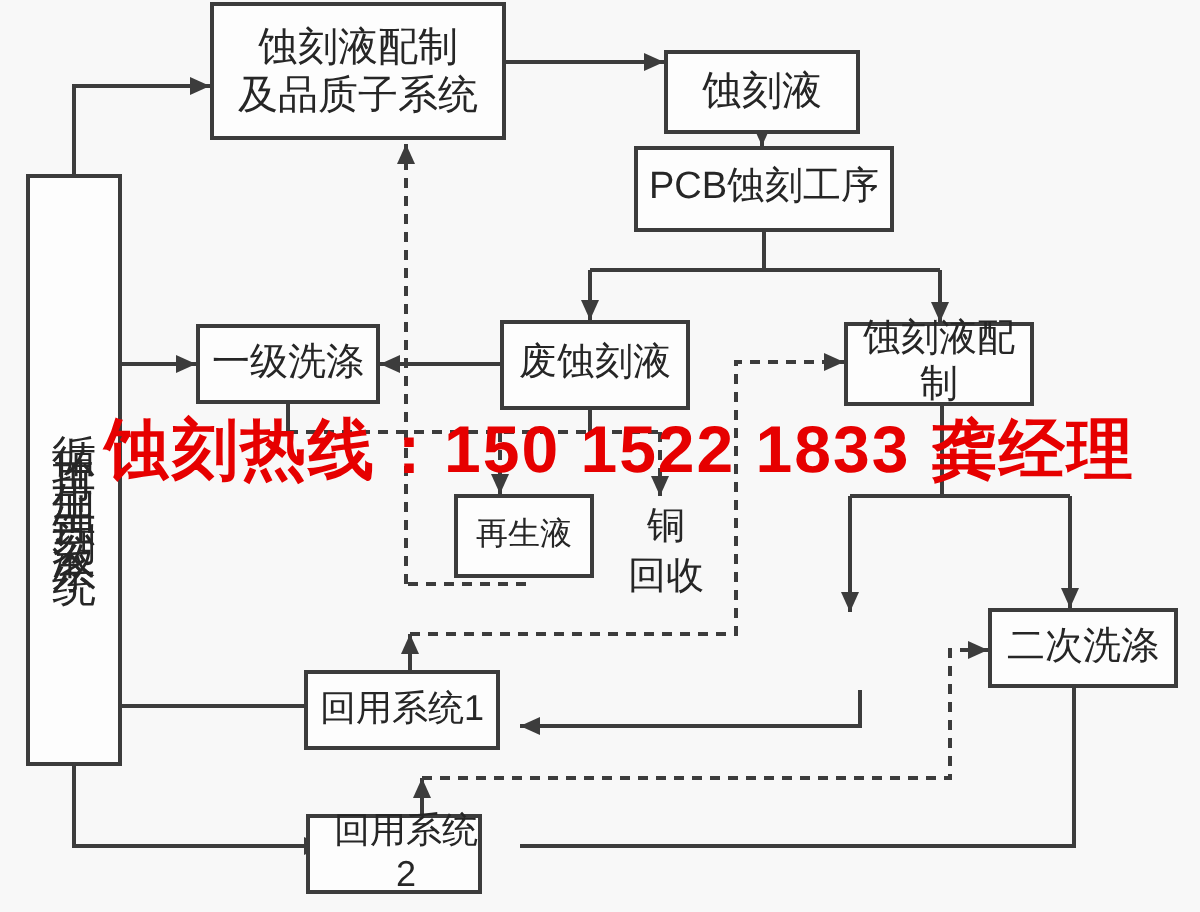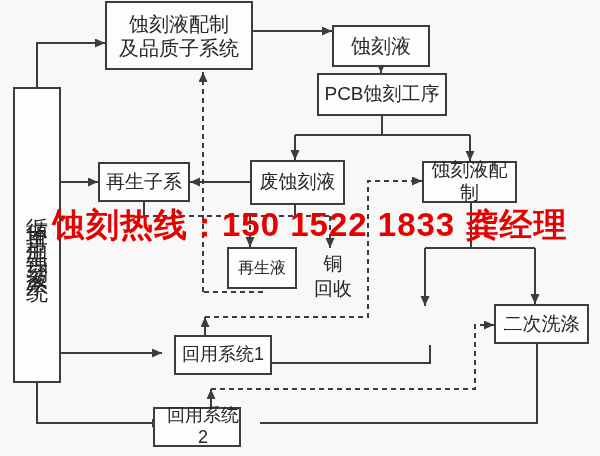--- a/index.html
+++ b/index.html
@@ -87,21 +87,21 @@
 
   <div class="box fs20" style="left:332px; top:8px; width:98px; height:42px;margin-top:17px;">
     <span>蚀刻液</span>
   </div>
 
   <div class="box fs19" style="left:317px; top:73px; width:130px; height:43px;justify-content:center;">
     <span>PCB蚀刻工序</span>
   </div>
 
   <div class="box fs19" style="left:98px; top:162px; width:92px; height:40px;">
-    <span>再生子系</span>
+    <span>一级洗涤</span>
   </div>
 
   <div class="box fs19" style="left:250px; top:160px; width:95px; height:45px;">
     <span>废蚀刻液</span>
   </div>
 
   <div class="box fs19" style="left:422px; top:161px; width:95px; height:42px;">
     <span>蚀刻液配制</span>
   </div>
 
@@ -112,21 +112,21 @@
   <div class="floating-label" style="left:305px; top:251px; width:56px;">
     <span style="display:block">铜</span>
     <span style="display:block">回收</span>
   </div>
 
 
   <div class="box fs19" style="left:494px; top:304px; width:95px; height:40px;">
     <span>二次洗涤</span>
   </div>
 
-  <div class="box fs18" style="left:174px; top:335px; width:98px; height:40px;">
+  <div class="box fs18" style="left:152px; top:335px; width:98px; height:40px;">
     <span>回用系统1</span>
   </div>
 
   <div class="box fs18" style="left:153px; top:407px; width:88px; height:40px;padding-left:12px;">
     <span>回用系统2</span>
   </div>
 
   <div class="watermark" style="color: rgb(230, 0, 0);">蚀刻热线：150 1522 1833  龚经理</div>
 
 </div>

